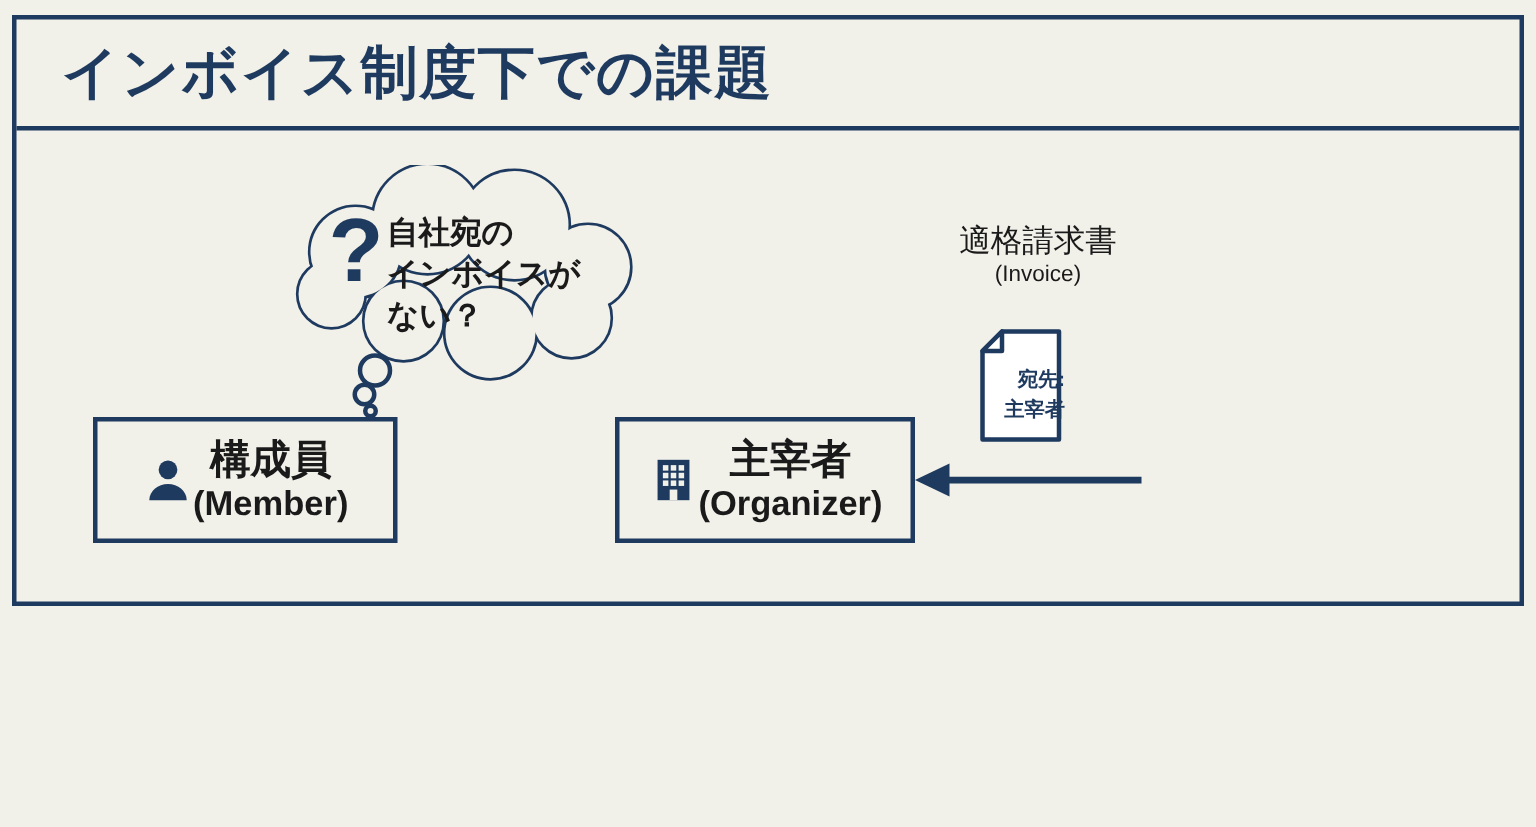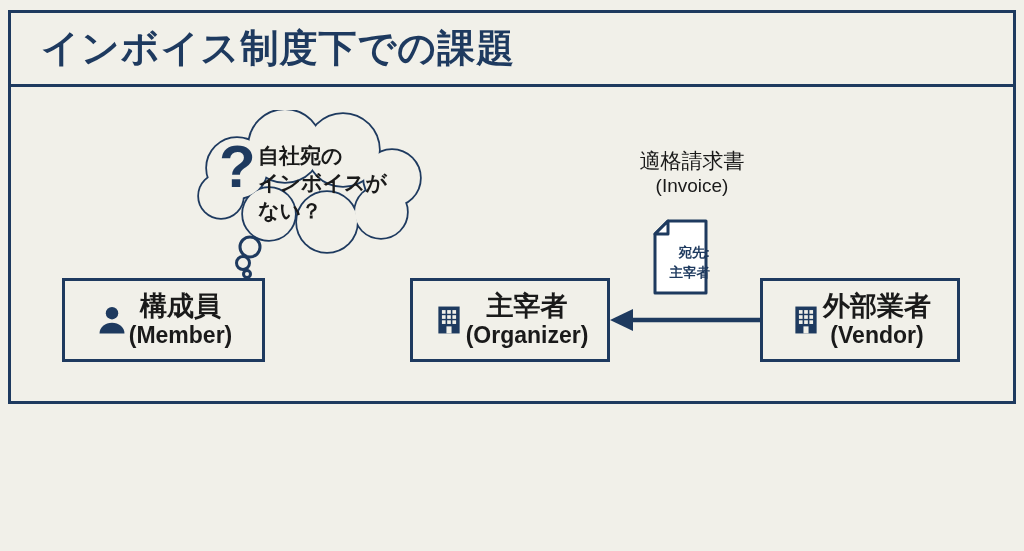--- a/index.html
+++ b/index.html
@@ -59,21 +59,21 @@
 
   
   .arrow-svg { position: absolute; left: 606px; top: 298px; }
 
   
   .invoice-label {
     position: absolute; left: 612px; top: 148px; width: 160px;
     text-align: center; color: var(--ink); font-weight: normal;
   }
   .invoice-label .l1 { font-size: 21px; line-height: 1.25; }
-  .invoice-label .l2 { font-size: 19px; line-height: 1.25; }
+  .invoice-label .l2 { font-size: 15px; line-height: 1.25; }
   .doc-svg { position: absolute; left: 650px; top: 218px; }
   .doc-text {
     position: absolute; left: 650px; top: 243px; width: 60px;
     text-align: right; font-size: 13.5px; font-weight: bold;
     color: var(--navy); line-height: 1.45;
   }
 
   
   .footer {
     position: absolute; left: 78px; top: 418px; width: 846px;
@@ -158,41 +158,20 @@
         <rect x="14.4" y="12.2" width="2.6" height="2.6"></rect>
         <rect x="10.2" y="16.5" width="3.6" height="5"></rect>
       </g>
     </svg>
     <div class="node-labels">
       <div class="node-label">主宰者</div>
       <div class="node-sublabel">(Organizer)</div>
     </div>
   </div>
 
-  <div class="node node-vendor">
-    <svg class="icon" width="34" height="34" viewBox="0 0 24 24">
-      <rect x="4.5" y="2.5" width="15" height="19" fill="#1e3a5f"></rect>
-      <g fill="#f1f0e9">
-        <rect x="7" y="5" width="2.6" height="2.6"></rect>
-        <rect x="10.7" y="5" width="2.6" height="2.6"></rect>
-        <rect x="14.4" y="5" width="2.6" height="2.6"></rect>
-        <rect x="7" y="8.6" width="2.6" height="2.6"></rect>
-        <rect x="10.7" y="8.6" width="2.6" height="2.6"></rect>
-        <rect x="14.4" y="8.6" width="2.6" height="2.6"></rect>
-        <rect x="7" y="12.2" width="2.6" height="2.6"></rect>
-        <rect x="10.7" y="12.2" width="2.6" height="2.6"></rect>
-        <rect x="14.4" y="12.2" width="2.6" height="2.6"></rect>
-        <rect x="10.2" y="16.5" width="3.6" height="5"></rect>
-      </g>
-    </svg>
-    <div class="node-labels">
-      <div class="node-label">外部業者</div>
-      <div class="node-sublabel">(Vendor)</div>
-    </div>
-  </div>
 
   <svg class="arrow-svg" width="160" height="44" viewBox="0 0 160 44">
     <line x1="155" y1="22" x2="24" y2="22" stroke="#1e3a5f" stroke-width="4.5"></line>
     <polygon points="4,22 27,11 27,33" fill="#1e3a5f"></polygon>
   </svg>
 
   <div class="invoice-label">
     <div class="l1">適格請求書</div>
     <div class="l2">(Invoice)</div>
   </div>

